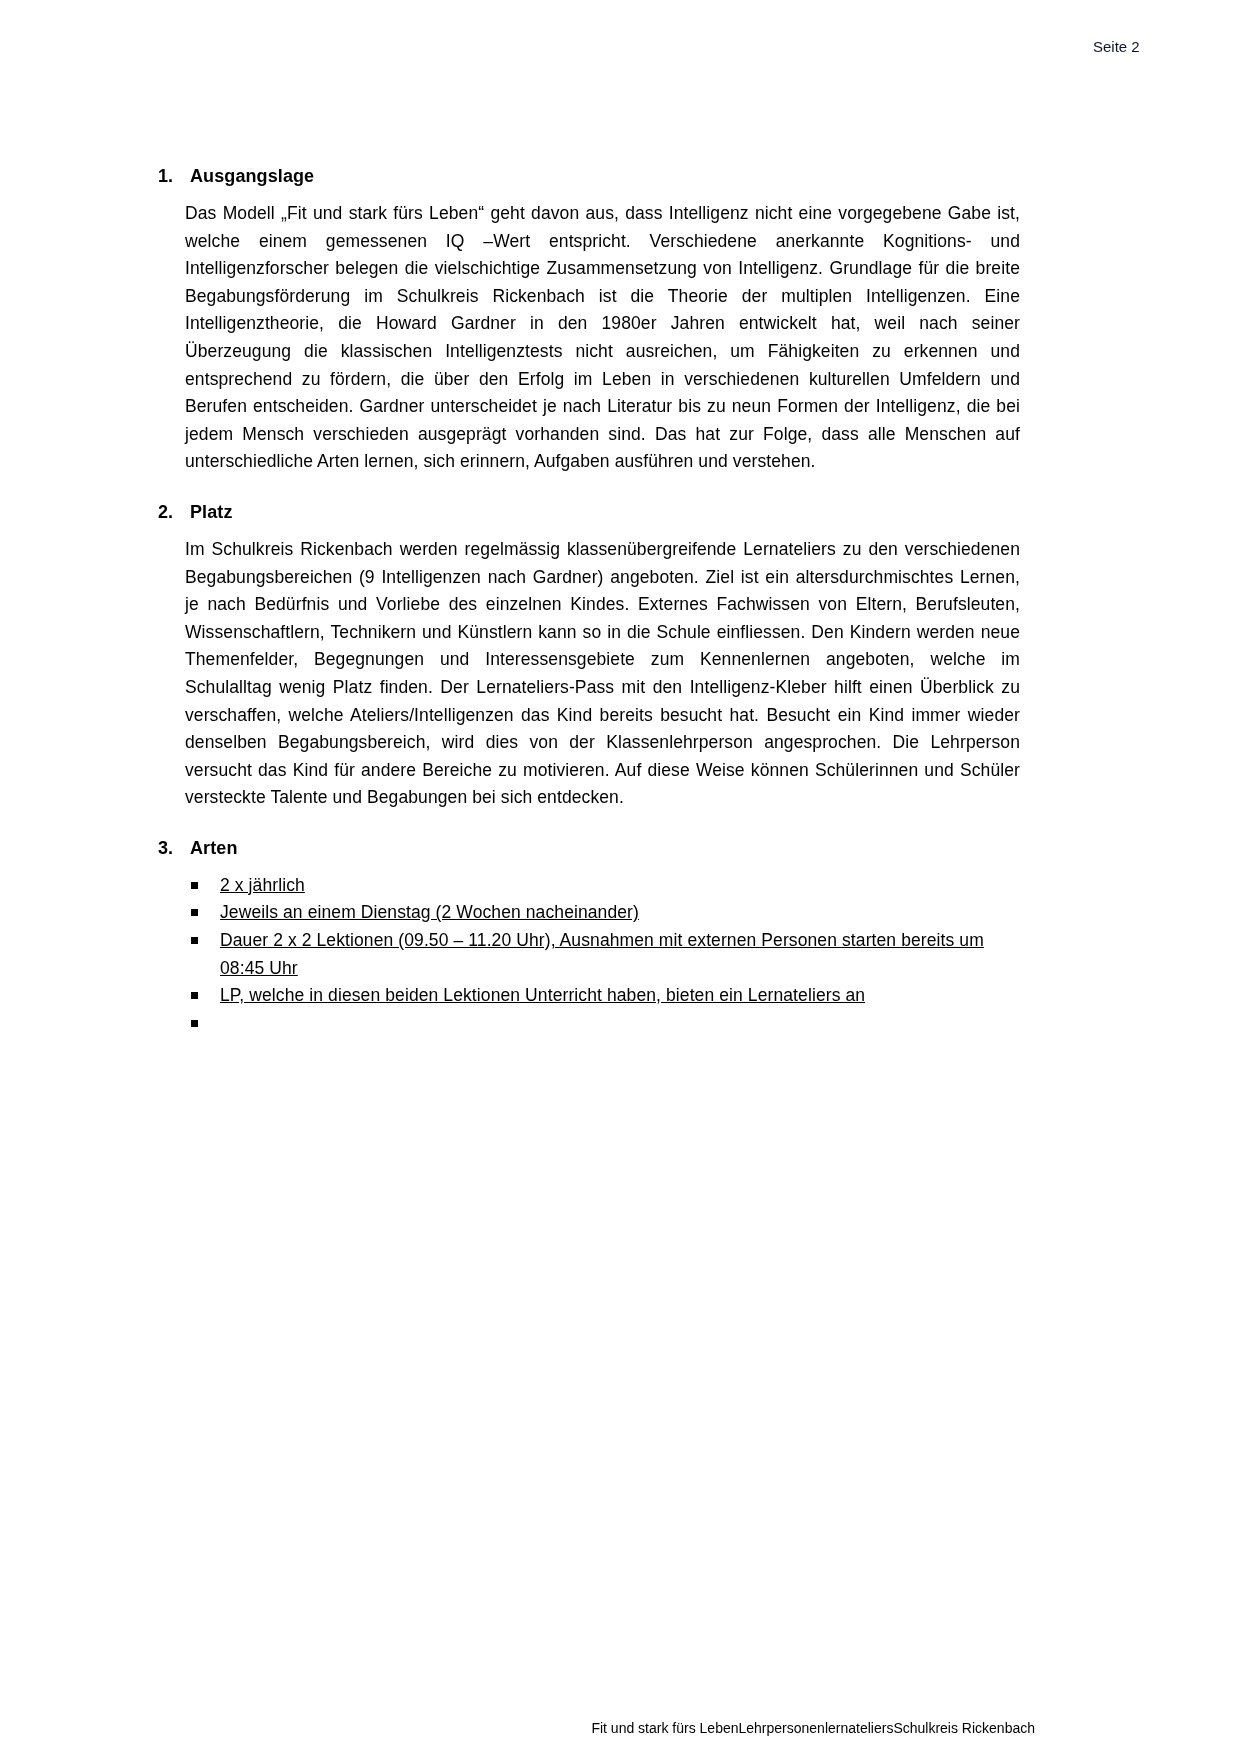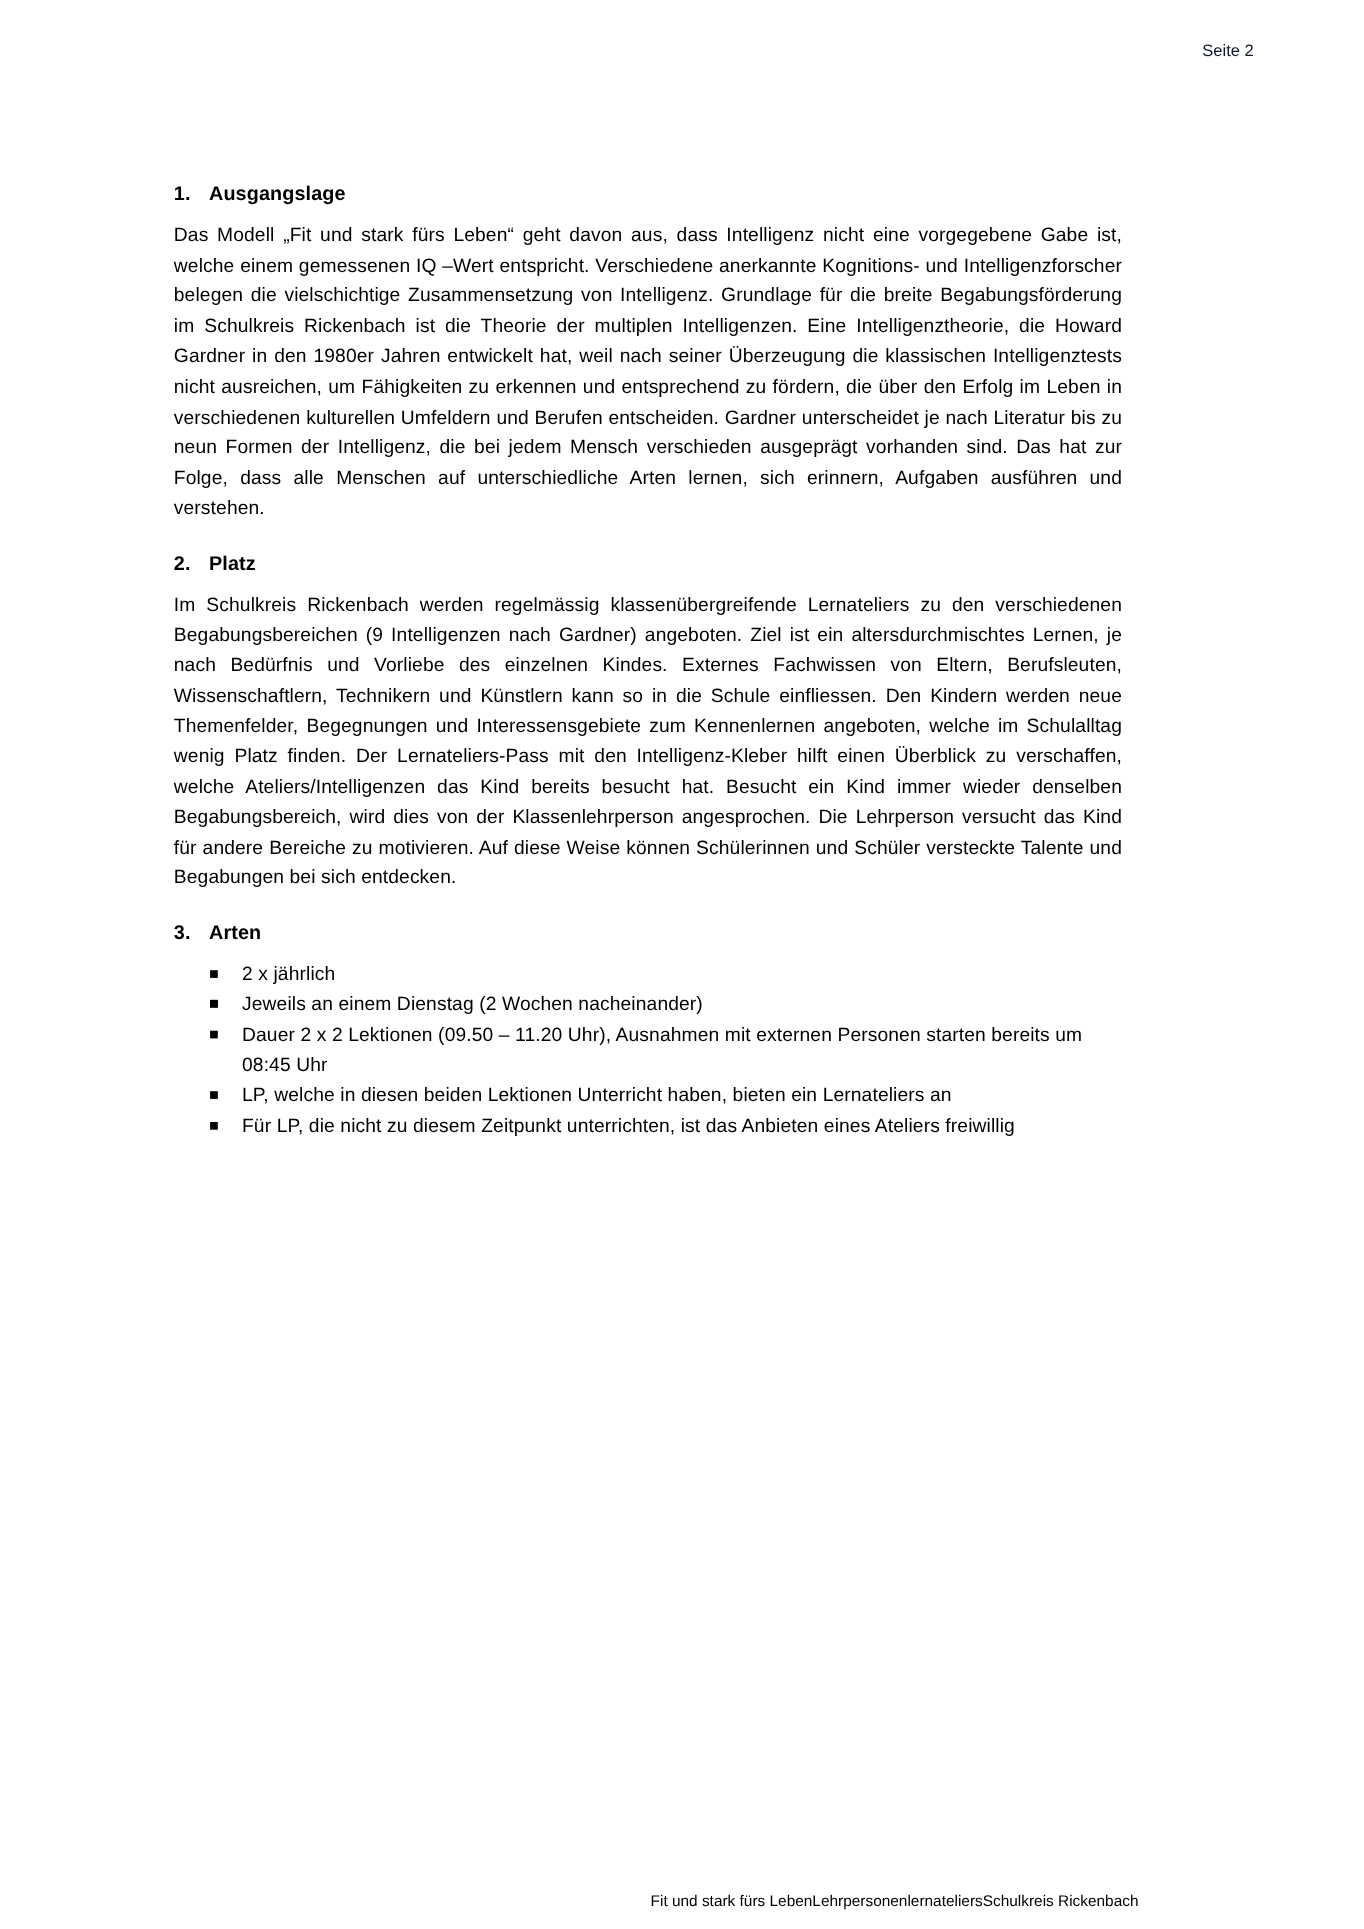--- a/index.html
+++ b/index.html
@@ -28,28 +28,30 @@
   .section { margin-bottom: 26px; }
   .section-heading {
     display: flex;
     font-size: 18px;
     font-weight: bold;
     margin-bottom: 13px;
     letter-spacing: 0.1px;
   }
   .section-number { width: 32px; flex: 0 0 32px; }
   .body-paragraph {
+    margin-left: 27px;
     font-size: 17.5px;
     line-height: 27.6px;
     text-align: justify;
     letter-spacing: 0.1px;
   }
   .facts-list {
     list-style: none;
     margin-left: 0;
+    text-decoration: underline;
   }
   .fact-item {
     position: relative;
     padding-left: 62px;
     font-size: 17.5px;
     line-height: 27.6px;
     letter-spacing: 0.1px;
   }
   .bullet {
     position: absolute;
@@ -99,21 +101,21 @@
     <h2 class="section-heading">
       <span class="section-number">3.</span>
       <span>Arten</span>
     </h2>
     <ul class="facts-list">
         <li class="fact-item"><span class="bullet"></span><span>2 x jährlich</span></li>
         <li class="fact-item"><span class="bullet"></span></li>
         <li class="fact-item"><span class="bullet"></span><span>Jeweils an einem Dienstag (2 Wochen nacheinander)</span></li>
         <li class="fact-item"><span class="bullet"></span><span>Dauer 2 x 2 Lektionen (09.50 – 11.20 Uhr), Ausnahmen mit externen Personen starten bereits um 08:45 Uhr</span></li>
         <li class="fact-item"><span class="bullet"></span><span>LP, welche in diesen beiden Lektionen Unterricht haben, bieten ein Lernateliers an</span></li>
-        <li class="fact-item"><span class="bullet"></span><span>Für LP, die nicht zu diesem Zeitpunkt unterrichten, ist das Anbieten eines Ateliers freiwillig</span></li>
+        <li class="fact-item"><span class="bullet"></span></li>
       </ul>
   </section>
 
 </main>
 
 <footer class="footer">
   <span class="footer-left">Fit und stark fürs Leben</span>
   <span class="footer-center">Lehrpersonenlernateliers</span>
   <span class="footer-right">Schulkreis Rickenbach</span>
 </footer>

